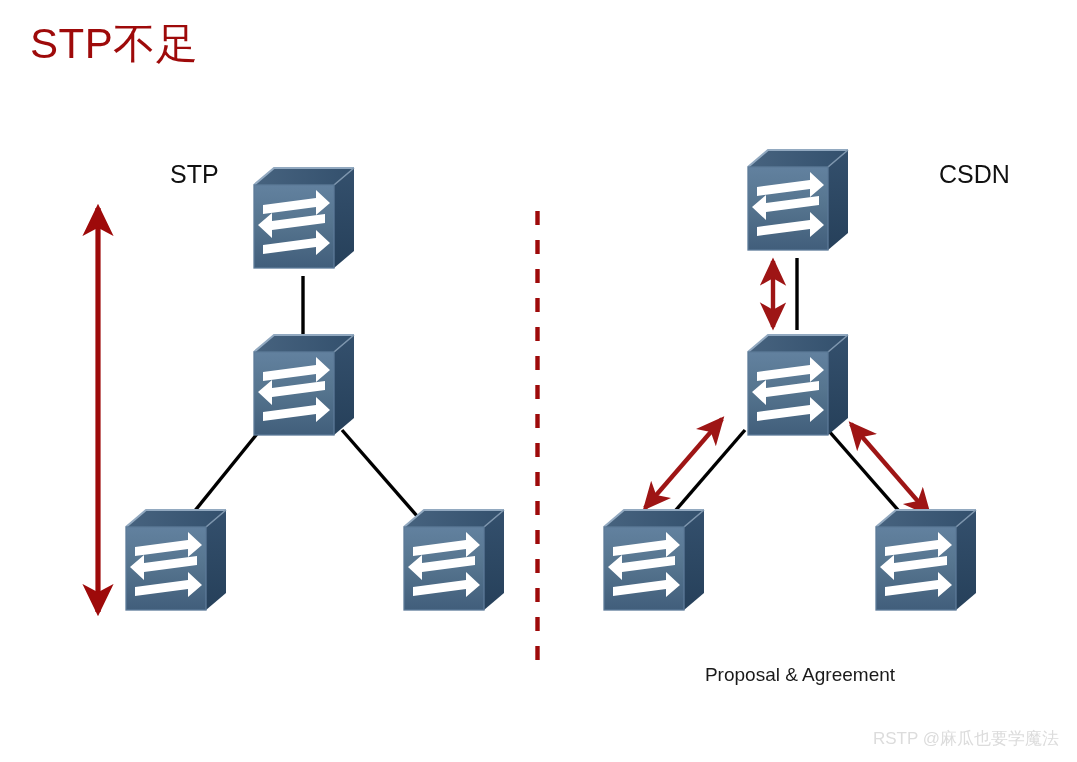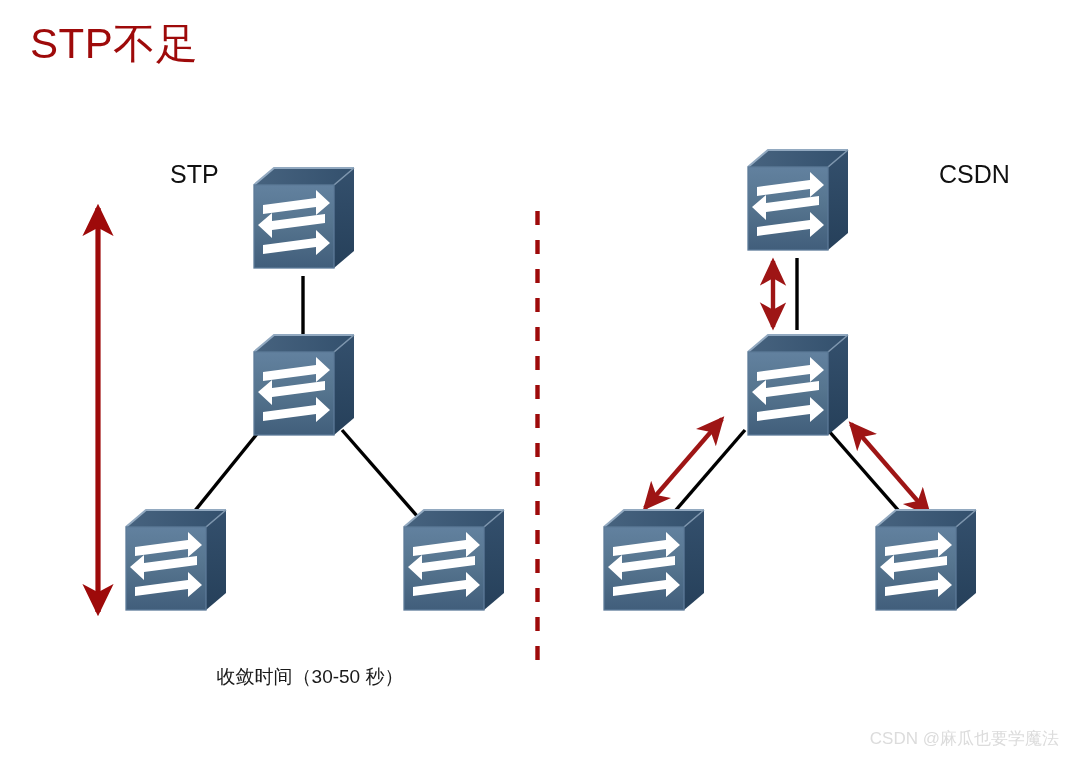--- a/index.html
+++ b/index.html
@@ -267,18 +267,18 @@
       <line x1="88" y1="22" x2="108" y2="5" stroke="#7E96AE" stroke-width="1.6"></line>
       <rect x="8" y="22" width="80" height="83" fill="none" stroke="#5C7A98" stroke-width="1.3"></rect>
       <g fill="#FFFFFF">
         <path d="M17,42 L70,35 L70,27 L84,40 L70,52 L70,44 L17,51 Z"></path>
         <path d="M79,60 L26,67 L26,75 L12,62 L26,50 L26,58 L79,51 Z"></path>
         <path d="M17,82 L70,75 L70,67 L84,80 L70,92 L70,84 L17,91 Z"></path>
       </g>
     </svg>
   </div>
 
-  <div class="bottom-caption" id="caption-left">收敛时间（30-50 秒）</div>
-
-
-  <div id="watermark">CSDN @麻瓜也要学魔法</div>
+
+  <div class="bottom-caption" id="caption-right">Proposal &amp; Agreement</div>
+
+  <div id="watermark">RSTP @麻瓜也要学魔法</div>
 
 </div>
 
 </body></html>

